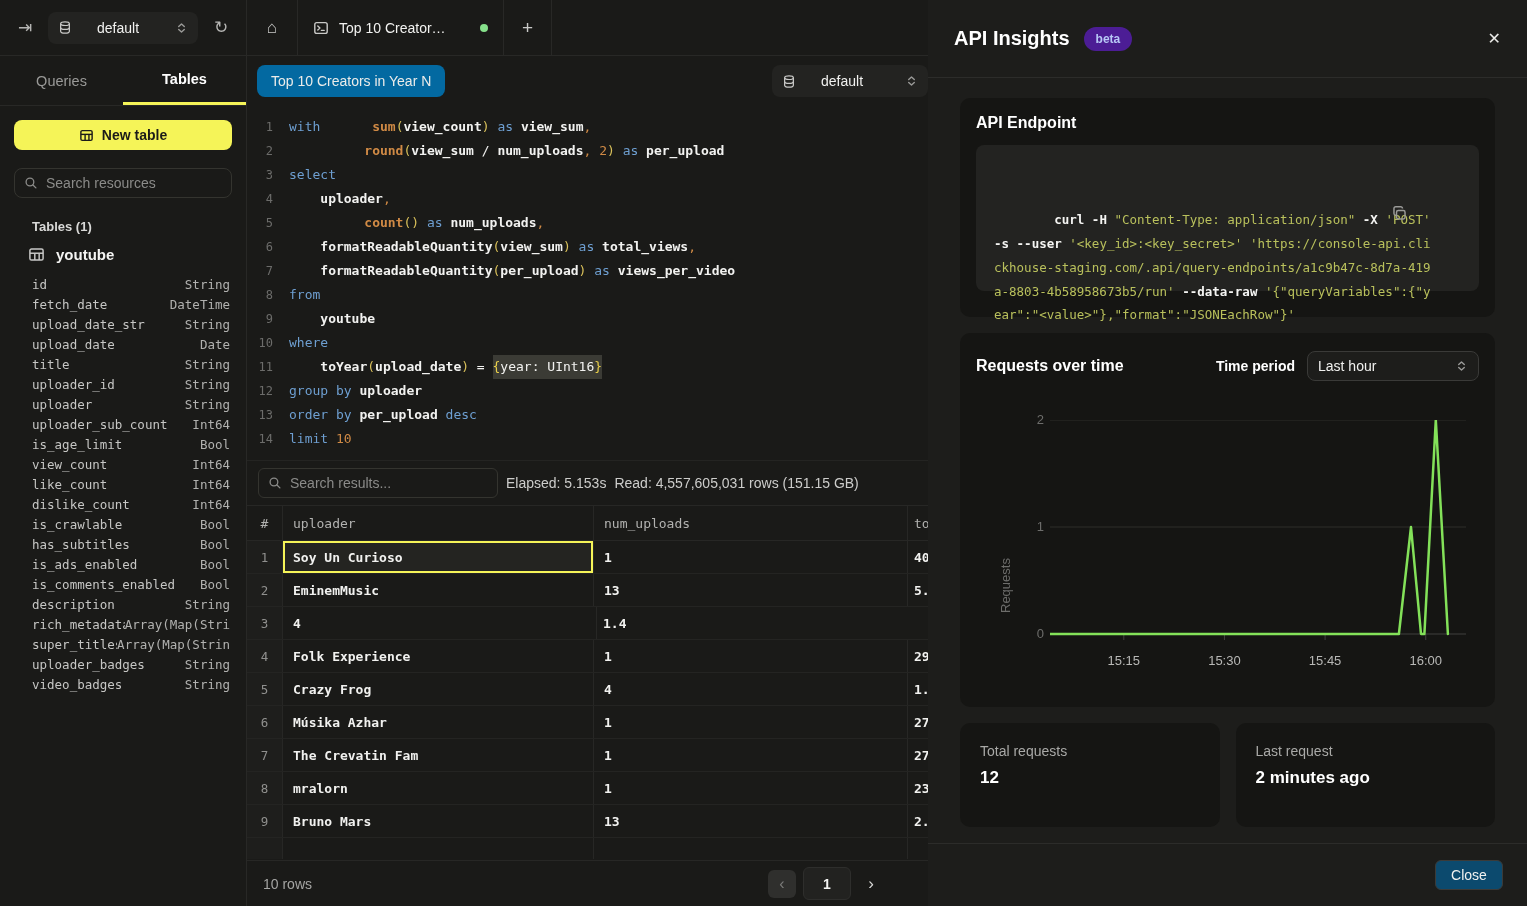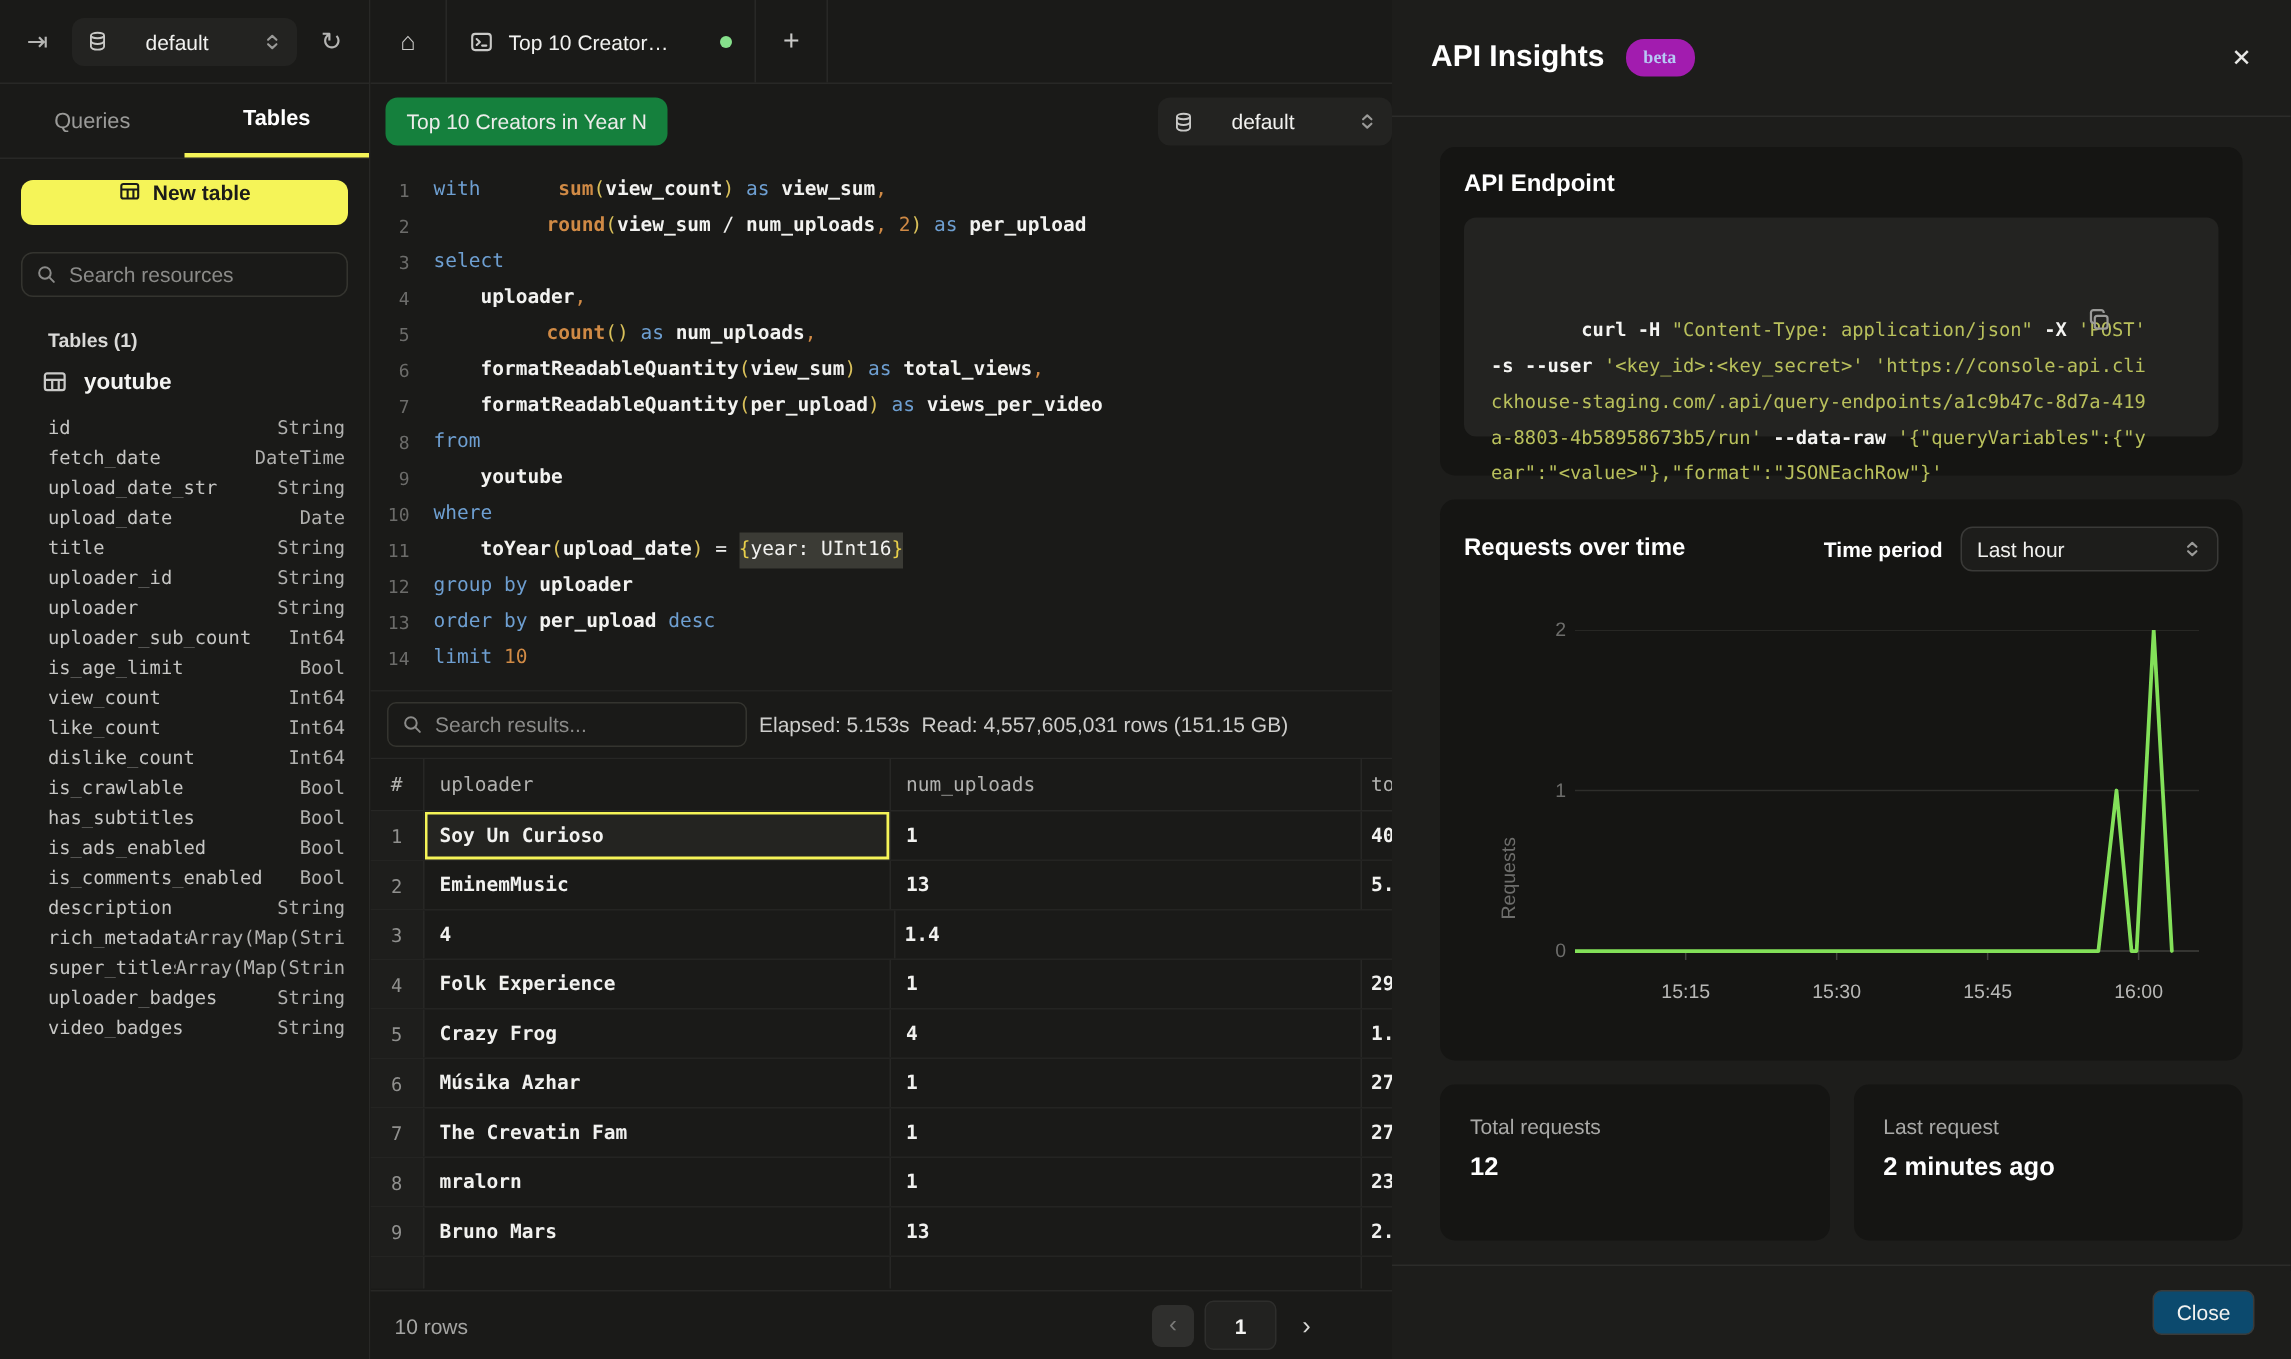--- a/index.html
+++ b/index.html
@@ -13,40 +13,40 @@
 
   
   .s-topbar { height:56px; border-bottom:1px solid #282826; display:flex; align-items:center; padding:0 12px; gap:10px; }
   .icon-btn { width:26px; height:26px; display:flex; align-items:center; justify-content:center; color:#b5b5b3; font-size:17px; border-radius:6px; cursor:pointer; }
   .db-select { flex:1; height:32px; background:#232321; border-radius:8px; display:flex; align-items:center; gap:9px; padding:0 10px; cursor:pointer; }
   .db-select .lbl { font-size:14px; color:#f1f1ef; flex:1;margin-left:16px; }
   .s-tabs { height:50px; border-bottom:1px solid #282826; display:flex; }
   .s-tab { flex:1; display:flex; align-items:center; justify-content:center; font-size:14.5px; color:#9a9a98; cursor:pointer; }
   .s-tab.active { color:#ffffff; font-weight:700; border-bottom:3px solid #f5f458; }
   .s-body { padding:14px; }
-  .new-table-btn { width:100%; height:30px; background:#f5f458; border-radius:8px; display:flex; justify-content:center; gap:8px; color:#1b1b19; font-size:14px; font-weight:700; cursor:pointer; }
+  .new-table-btn { width:100%; height:30px; background:#f5f458; border-radius:8px; display:flex; align-items:center; justify-content:center; gap:8px; color:#1b1b19; font-size:14px; font-weight:700; cursor:pointer; }
   .search-box { margin-top:18px; width:100%; height:30px; border:1px solid #34342f; border-radius:8px; display:flex; align-items:center; gap:8px; padding:0 9px; }
   .search-box input { flex:1; background:transparent; border:none; outline:none; color:#ececea; font-size:14px; font-family:"Liberation Sans",sans-serif; }
   .search-box input::placeholder { color:#8b8b89; }
   .section-label { margin:21px 0 0 18px; font-size:13px; font-weight:700; color:#d9d9d7; }
   .table-item { margin:12px 0 0 14px; display:flex; align-items:center; gap:11px; font-size:15px; font-weight:700; color:#f4f4f2; cursor:pointer; }
   .col-list { margin-top:14px; font-family:"DejaVu Sans Mono",monospace; font-size:12.5px; }
   .col-row { height:20px; display:flex; align-items:flex-start; padding:0 2px 0 18px; }
   .col-row .cname { color:#cycyc; color:#c6c6c4; white-space:nowrap; overflow:hidden; }
   .col-row .ctype { margin-left:auto; color:#b1b1af; white-space:nowrap; }
 
   
   .c-topbar { height:56px; border-bottom:1px solid #282826; display:flex; align-items:stretch; }
   .home-btn { width:50px; display:flex; align-items:center; justify-content:center; color:#c9c9c7; font-size:17px; cursor:pointer; }
   .q-tab { width:207px; border-left:1px solid #282826; border-right:1px solid #282826; display:flex; align-items:center; gap:10px; padding:0 15px; cursor:pointer; }
   .q-tab .t-title { font-size:14px; color:#f2f2f0; flex:1; white-space:nowrap; overflow:hidden; }
   .t-dot { width:8px; height:8px; border-radius:50%; background:#86e08b; }
   .plus-btn { width:48px; border-right:1px solid #282826; display:flex; align-items:center; justify-content:center; color:#c9c9c7; font-size:19px; cursor:pointer; }
   .title-row { height:50px; display:flex; align-items:center; position:relative; }
-  .query-chip { margin-left:10px; height:32px; background:#15803d; border-radius:8px; display:flex; align-items:center; padding:0 14px; font-size:14px; color:#ececea; }
+  .query-chip { margin-left:10px; height:32px; background:#0369a1; border-radius:8px; display:flex; align-items:center; padding:0 14px; font-size:14px; color:#ececea; }
   .db-select.right { position:absolute; right:0; top:9px; width:156px; flex:none; }
 
   
   #editor { position:absolute; top:106px; left:0; width:681px; height:354px; padding-top:9px; font-family:"DejaVu Sans Mono",monospace; font-size:13px; overflow:hidden; }
   .sql-line { display:flex; height:24px; line-height:24px; white-space:pre; }
   .sql-line .ln { width:26px; text-align:right; color:#6c6c6a; margin-right:16px; font-size:12px; flex:none; }
   .tk-kw  { color:#6e9fd1; }
   .tk-fn  { color:#d08a45; font-weight:700;margin-left:44px; }
   .tk-fnw { color:#f2f2f0; font-weight:700; }
   .tk-id  { color:#f2f2f0; font-weight:700; }
@@ -76,21 +76,21 @@
   #results-footer { position:absolute; bottom:0; left:0; width:681px; height:46px; border-top:1px solid #272725; display:flex; align-items:center; padding:0 16px; background:#1a1a18; }
   .rows-label { font-size:14px; color:#a5a5a3; }
   .pager { margin-left:auto; margin-right:28px; display:flex; align-items:center; gap:7px; }
   .pg-prev { width:28px; height:28px; border-radius:6px; background:#2f2f2d; color:#7a7a78; display:flex; align-items:center; justify-content:center; font-size:16px; cursor:pointer; }
   .pg-page { width:48px; height:33px; border-radius:6px; background:#222220; border:1px solid #2e2e2c; color:#f4f4f2; display:flex; align-items:center; justify-content:center; font-size:14px; font-weight:700; cursor:pointer; }
   .pg-next { width:26px; height:28px; color:#d8d8d6; display:flex; align-items:center; justify-content:center; font-size:17px; cursor:pointer; }
 
   
   .p-header { height:78px; border-bottom:1px solid #2c2c2a; display:flex; align-items:center; padding:0 26px; }
   .p-title { font-size:20px; font-weight:700; color:#ffffff; }
-  .beta-badge { margin-left:14px; background:#a21caf; color:#b7c8f5; font-size:12px; font-weight:700; padding:5px 12px; border-radius:12px;font-family:Liberation Serif, serif; }
+  .beta-badge { margin-left:14px; background:#4c1d95; color:#b7c8f5; font-size:12px; font-weight:700; padding:5px 12px; border-radius:12px; }
   .p-close { margin-left:auto; color:#e8e8e6; font-size:16px; cursor:pointer; }
   .p-body { padding:20px 32px 0; }
   .p-card { background:#151513; border-radius:10px; }
   .endpoint-card { padding:16px; height:219px; }
   .card-title { font-size:16px; font-weight:700; color:#ffffff; }
   .code-block { margin-top:13px; position:relative; background:#232321; border-radius:8px; padding:16px 44px 16px 18px; height:146px; font-family:"DejaVu Sans Mono",monospace; font-size:12.5px; line-height:23.7px; white-space:pre-wrap; word-break:break-all; }
   .tk-cmd { color:#f4f4f2; font-weight:700; }
   .tk-str { color:#b9c05c; }
   .copy-btn { position:absolute; top:13px; right:13px; cursor:pointer; }
   .requests-card { margin-top:16px; height:374px; padding:18px 16px; position:relative; }

